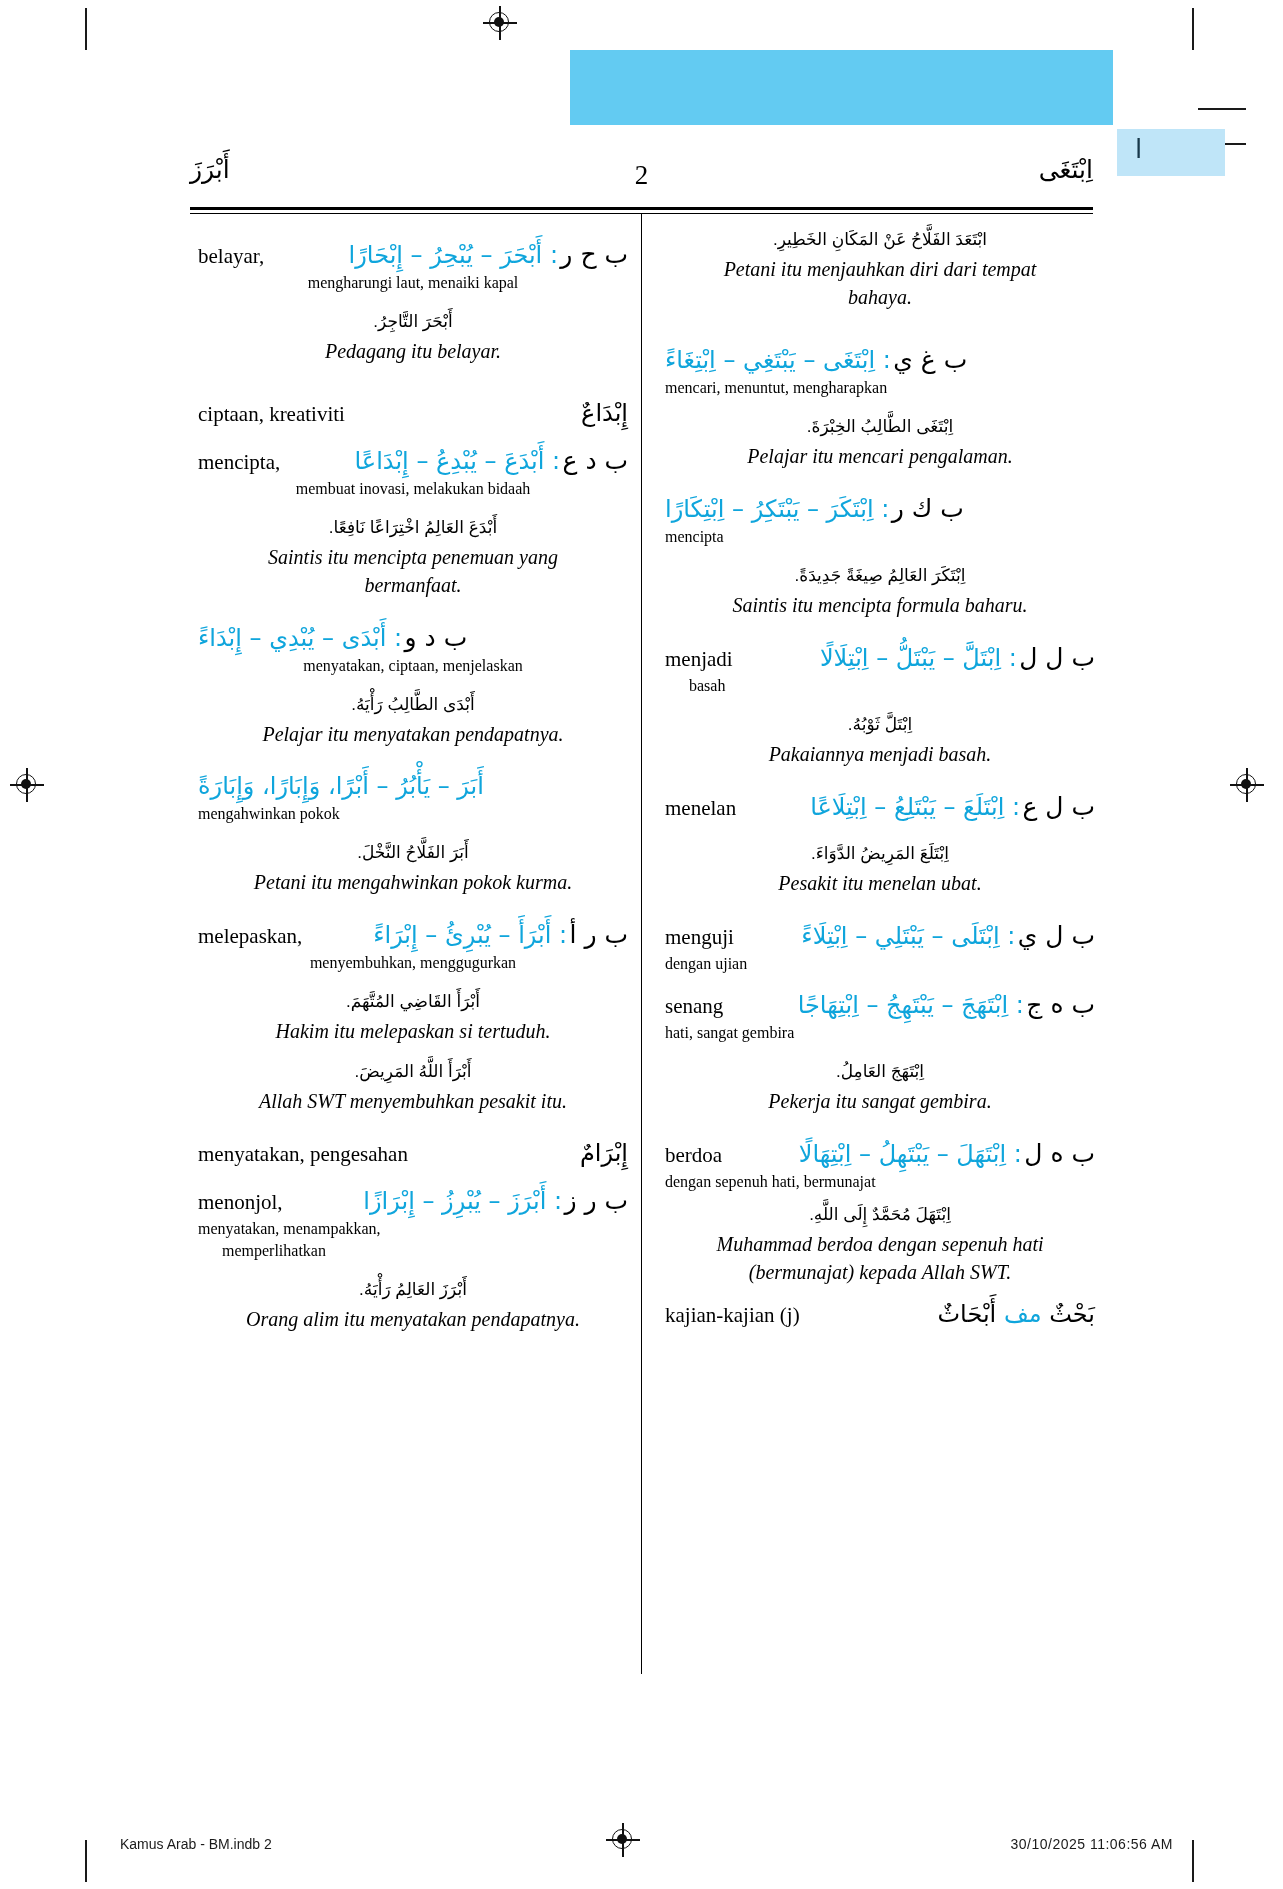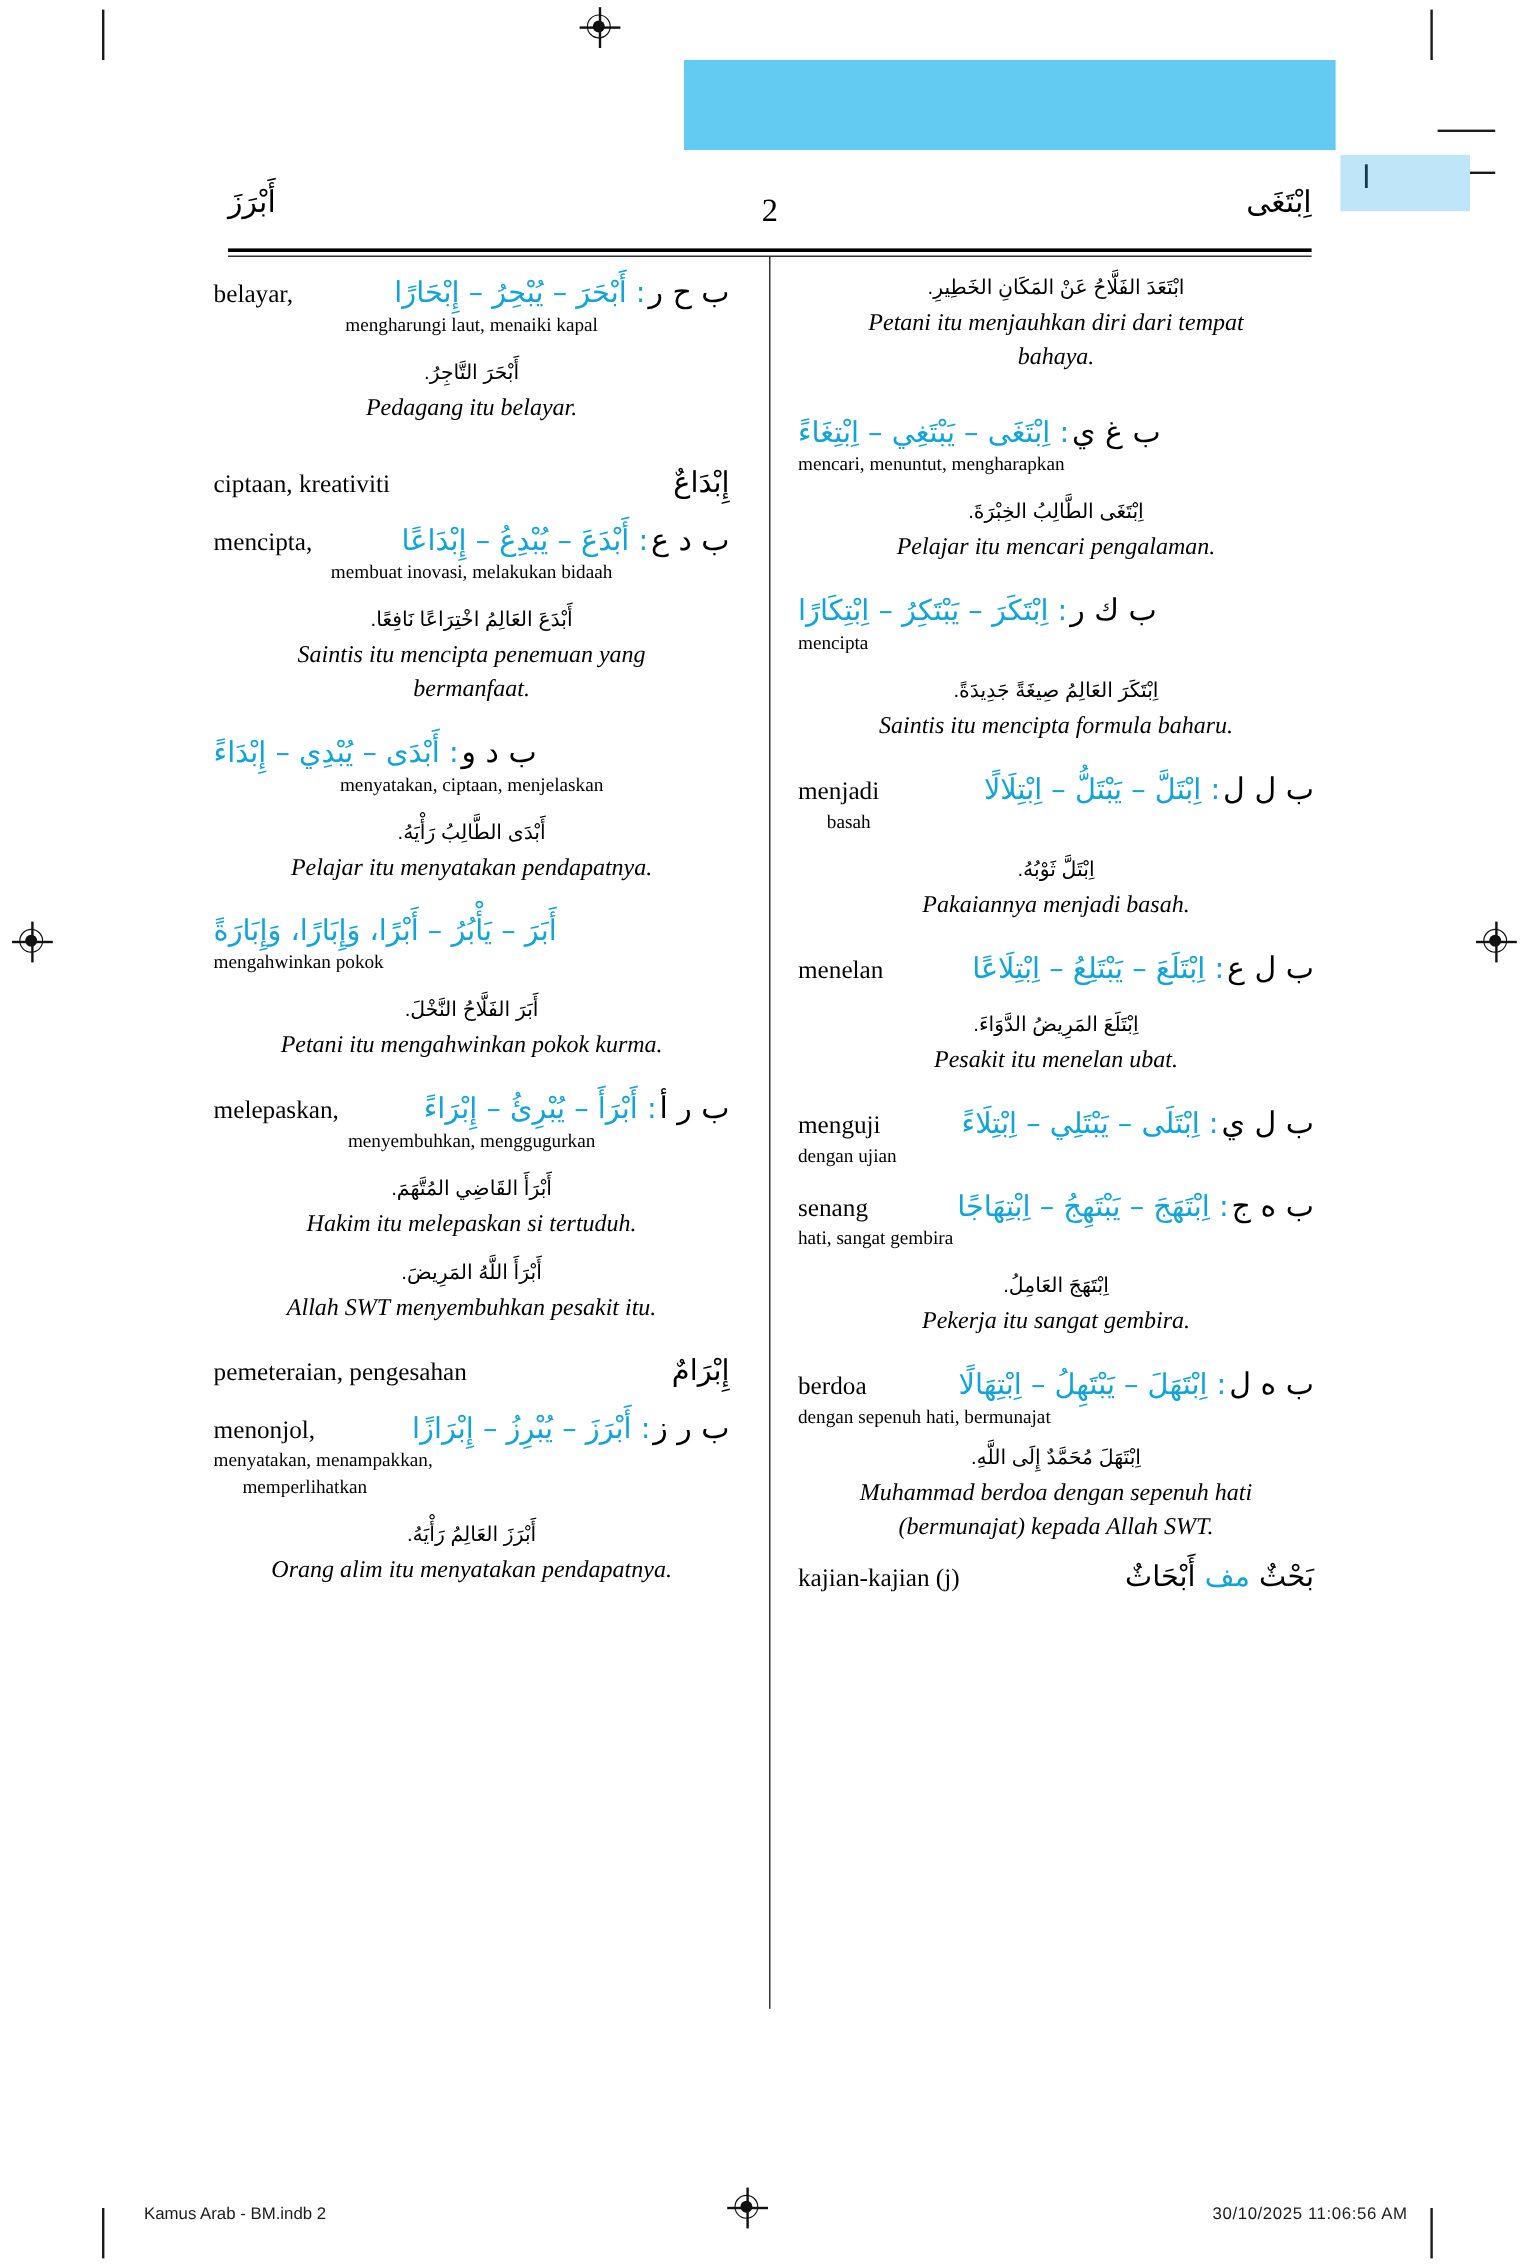--- a/index.html
+++ b/index.html
@@ -132,21 +132,21 @@
     height: 1460px;
     background: #000;
   }
 
   
   .column {
     position: absolute;
     top: 226px;
     width: 430px;
   }
-  #col-left  { left: 178px; }
+  #col-left  { left: 198px; margin-top: 11px; }
   #col-right { left: 665px; }
 
   
   .entry { margin: 0 0 2px 0; }
 
   
   .headline {
     display: flex;
     align-items: baseline;
     justify-content: space-between;
@@ -383,21 +383,21 @@
     <div class="ar-example">أَبْرَأَ القَاضِي المُتَّهَمَ.</div>
     <div class="ex-trans">Hakim itu melepaskan si tertuduh.</div>
     <div class="ar-example">أَبْرَأَ اللَّهُ المَرِيضَ.</div>
     <div class="ex-trans">Allah SWT menyembuhkan pesakit itu.</div>
   </div>
 
   <div class="spacer-md"></div>
 
   <div class="entry">
     <div class="headline">
-      <span class="gloss-inline">pemeteraian, pengesahan</span>
+      <span class="gloss-inline">menyatakan, pengesahan</span>
       <span class="ar-noun">إِبْرَامٌ</span>
     </div>
   </div>
 
   <div class="spacer-sm"></div>
 
   <div class="entry">
     <div class="headline">
       <span class="gloss-inline">menonjol,</span>
       <span class="ar-head">

